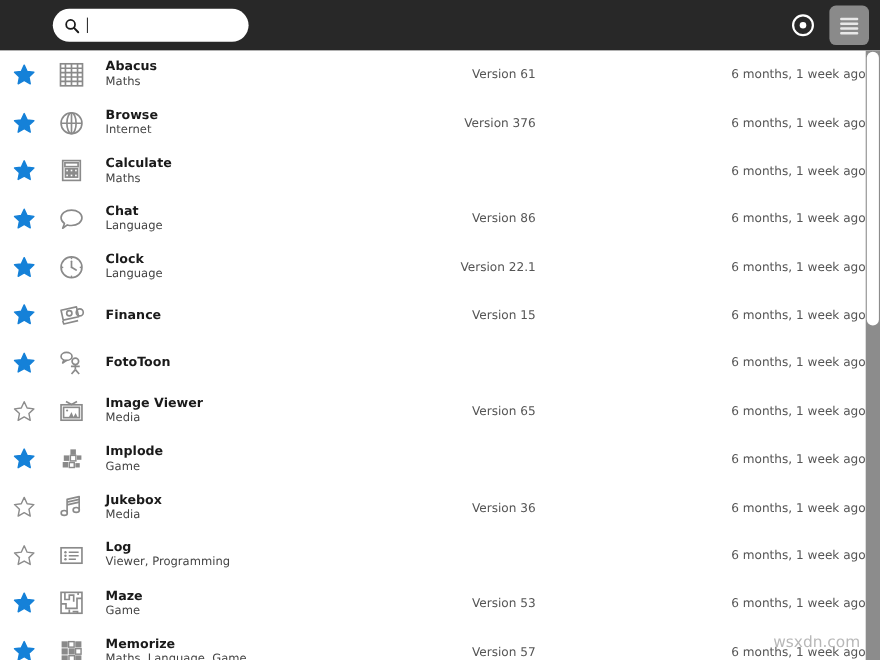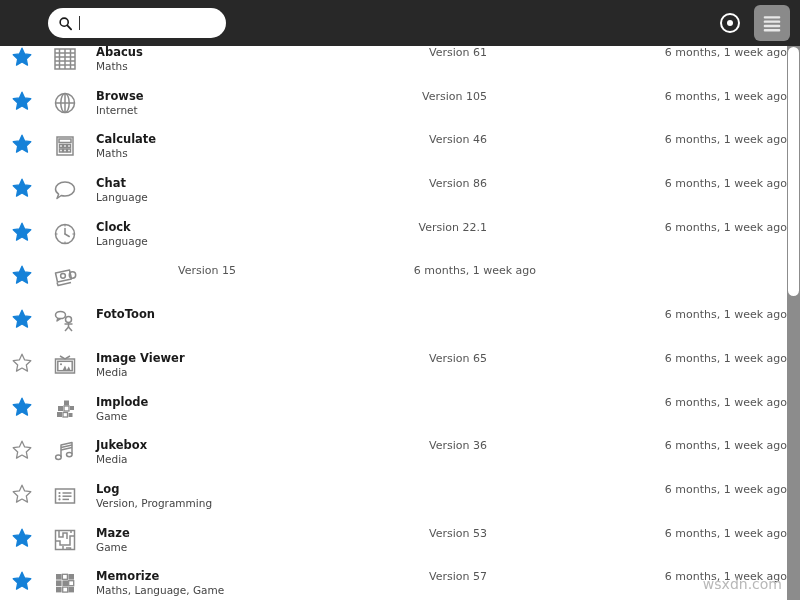--- a/index.html
+++ b/index.html
@@ -96,21 +96,21 @@
     width: 800px;
     height: 554px;
     overflow: hidden;
     background: #ffffff;
   }
 
   .row {
     position: relative;
     height: 43.7px;
     display: flex;
-    align-items: flex-start;
+    align-items: center;
     box-sizing: border-box;
     cursor: pointer;
   }
 
   .cell-fav {
     width: 44px;
     flex: 0 0 44px;
     display: flex;
     align-items: center;
     justify-content: center;
@@ -280,21 +280,21 @@
               <circle cx="13" cy="13" r="9.5" fill="none" stroke="#8a8a8a" stroke-width="1.5"></circle>
               <ellipse cx="13" cy="13" rx="4.2" ry="9.5" fill="none" stroke="#8a8a8a" stroke-width="1.5"></ellipse>
               <line x1="3.5" y1="13" x2="22.5" y2="13" fill="none" stroke="#8a8a8a" stroke-width="1.5"></line>
               <line x1="13" y1="3.5" x2="13" y2="22.5" fill="none" stroke="#8a8a8a" stroke-width="1.5"></line>
             </svg>
           </div>
           <div class="cell-title">
             <div class="act-name">Browse</div>
             <div class="act-cat">Internet</div>
           </div>
-          <div class="cell-version">Version 105</div>
+          <div class="cell-version">Version 376</div>
           <div class="cell-date">6 months, 1 week ago</div>
         </div>
         <div class="row">
           <div class="cell-fav">
             <svg width="22" height="22" viewBox="0 0 24 24">
               <path d="M12 2.4 L14.9 8.7 L21.6 9.5 L16.7 14.1 L18 20.9 L12 17.5 L6 20.9 L7.3 14.1 L2.4 9.5 L9.1 8.7 Z" fill="#1581d8" stroke="#1581d8" stroke-width="1.4" stroke-linejoin="round"></path>
             </svg>
           </div>
           <div class="cell-icon">
             <svg width="26" height="26" viewBox="0 0 26 26">
@@ -305,21 +305,20 @@
               <rect x="15.5" y="11.5" width="3" height="3" fill="none" stroke="#8a8a8a" stroke-width="1.5"></rect>
               <rect x="7.5" y="16" width="3" height="3" fill="none" stroke="#8a8a8a" stroke-width="1.5"></rect>
               <rect x="11.5" y="16" width="3" height="3" fill="none" stroke="#8a8a8a" stroke-width="1.5"></rect>
               <rect x="15.5" y="16" width="3" height="3" fill="none" stroke="#8a8a8a" stroke-width="1.5"></rect>
             </svg>
           </div>
           <div class="cell-title">
             <div class="act-name">Calculate</div>
             <div class="act-cat">Maths</div>
           </div>
-          <div class="cell-version">Version 46</div>
           <div class="cell-date">6 months, 1 week ago</div>
         </div>
         <div class="row">
           <div class="cell-fav">
             <svg width="22" height="22" viewBox="0 0 24 24">
               <path d="M12 2.4 L14.9 8.7 L21.6 9.5 L16.7 14.1 L18 20.9 L12 17.5 L6 20.9 L7.3 14.1 L2.4 9.5 L9.1 8.7 Z" fill="#1581d8" stroke="#1581d8" stroke-width="1.4" stroke-linejoin="round"></path>
             </svg>
           </div>
           <div class="cell-icon">
             <svg width="26" height="26" viewBox="0 0 26 26">
@@ -364,20 +363,23 @@
             </svg>
           </div>
           <div class="cell-icon">
             <svg width="26" height="26" viewBox="0 0 26 26">
               <path d="M3.5 9 L17.5 6 L19.5 15 L5.5 18 Z" fill="none" stroke="#8a8a8a" stroke-width="1.5" stroke-linejoin="round"></path>
               <path d="M5 18.5 L6 21.5 L19 18.5" fill="none" stroke="#8a8a8a" stroke-width="1.5" stroke-linejoin="round"></path>
               <circle cx="11" cy="11.8" r="2.4" fill="none" stroke="#8a8a8a" stroke-width="1.5"></circle>
               <circle cx="20.5" cy="11" r="3.2" fill="none" stroke="#8a8a8a" stroke-width="1.5"></circle>
             </svg>
           </div>
+          <div class="cell-title">
+            <div class="act-name">Finance</div>
+          </div>
           <div class="cell-version">Version 15</div>
           <div class="cell-date">6 months, 1 week ago</div>
         </div>
         <div class="row">
           <div class="cell-fav">
             <svg width="22" height="22" viewBox="0 0 24 24">
               <path d="M12 2.4 L14.9 8.7 L21.6 9.5 L16.7 14.1 L18 20.9 L12 17.5 L6 20.9 L7.3 14.1 L2.4 9.5 L9.1 8.7 Z" fill="#1581d8" stroke="#1581d8" stroke-width="1.4" stroke-linejoin="round"></path>
             </svg>
           </div>
           <div class="cell-icon">
@@ -476,21 +478,21 @@
               <circle cx="7.5" cy="10" r="1.1" fill="#8a8a8a"></circle>
               <circle cx="7.5" cy="13.2" r="1.1" fill="#8a8a8a"></circle>
               <circle cx="7.5" cy="16.4" r="1.1" fill="#8a8a8a"></circle>
               <line x1="10.5" y1="10" x2="19.5" y2="10" fill="none" stroke="#8a8a8a" stroke-width="1.5"></line>
               <line x1="10.5" y1="13.2" x2="19.5" y2="13.2" fill="none" stroke="#8a8a8a" stroke-width="1.5"></line>
               <line x1="10.5" y1="16.4" x2="17" y2="16.4" fill="none" stroke="#8a8a8a" stroke-width="1.5"></line>
             </svg>
           </div>
           <div class="cell-title">
             <div class="act-name">Log</div>
-            <div class="act-cat">Version, Programming</div>
+            <div class="act-cat">Viewer, Programming</div>
           </div>
           <div class="cell-date">6 months, 1 week ago</div>
         </div>
         <div class="row">
           <div class="cell-fav">
             <svg width="22" height="22" viewBox="0 0 24 24">
               <path d="M12 2.4 L14.9 8.7 L21.6 9.5 L16.7 14.1 L18 20.9 L12 17.5 L6 20.9 L7.3 14.1 L2.4 9.5 L9.1 8.7 Z" fill="#1581d8" stroke="#1581d8" stroke-width="1.4" stroke-linejoin="round"></path>
             </svg>
           </div>
           <div class="cell-icon">

